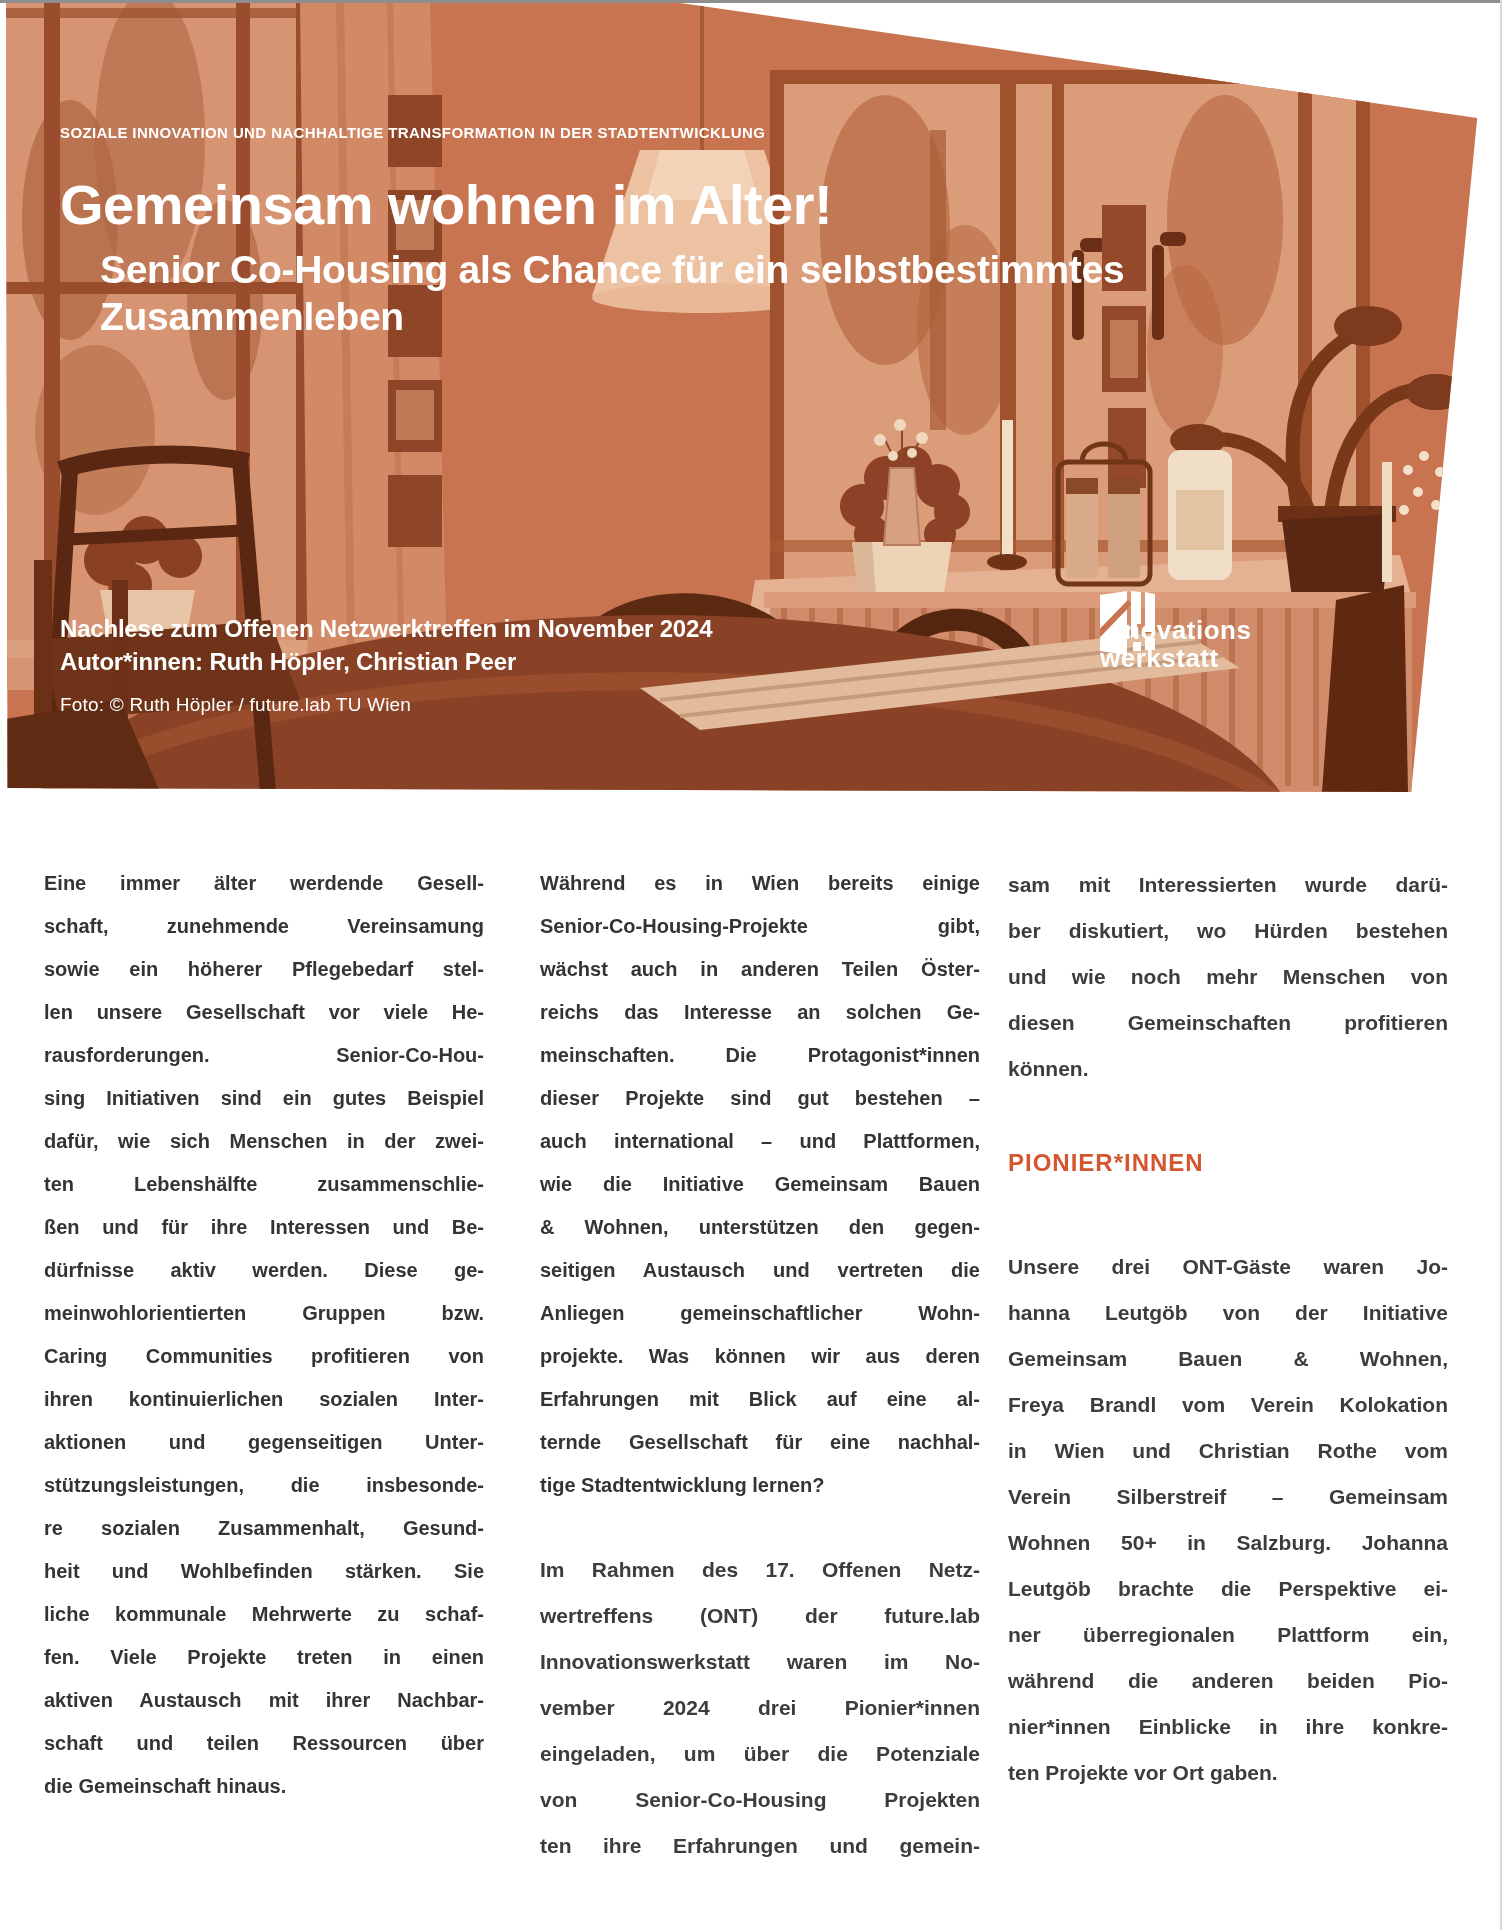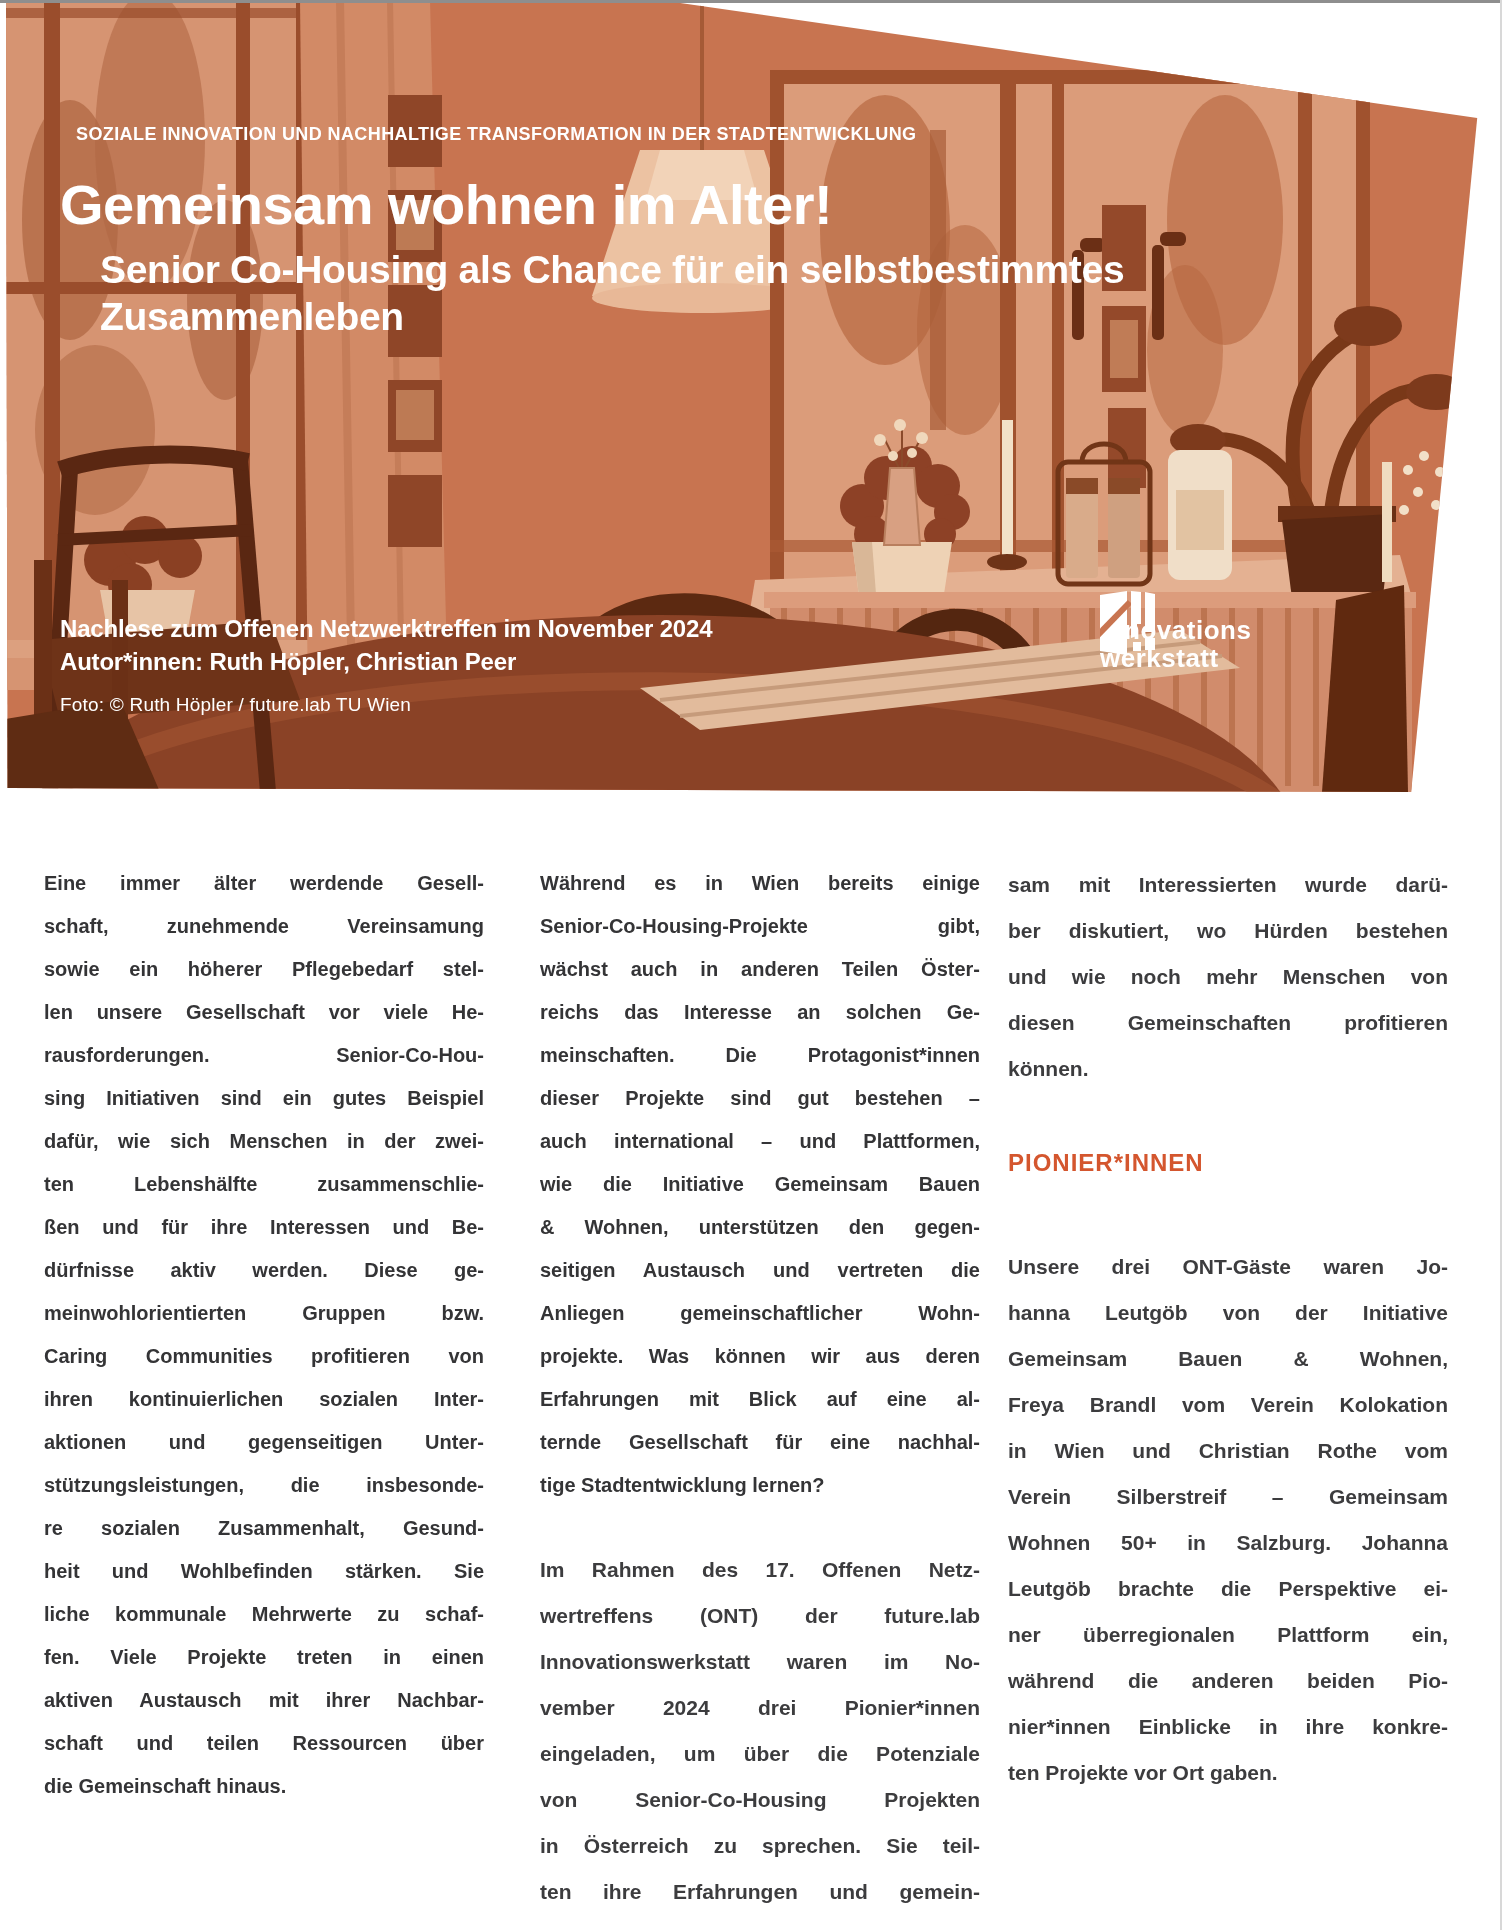--- a/index.html
+++ b/index.html
@@ -6,21 +6,21 @@
   .page{position:relative;width:1502px;height:1930px;background:#ffffff;overflow:hidden;
         font-family:"Liberation Sans","DejaVu Sans",sans-serif;}
   .top-edge{position:absolute;top:0;left:0;width:1502px;height:3px;background:#8e8e8e;z-index:9;}
   .right-edge{position:absolute;top:0;right:0;width:2px;height:1930px;background:#d8d8d8;z-index:9;}
 
   
   .hero{position:absolute;top:0;left:0;width:1502px;height:792px;
         clip-path:polygon(0.4% 0.3%, 43.9% 0%, 98.35% 14.9%, 93.95% 100%, 0.5% 99.5%);}
   .hero svg{position:absolute;top:0;left:0;}
   .hero-text{position:absolute;color:#ffffff;z-index:3;}
-  .kicker{left:76px;top:124px;font-size:18px;font-weight:700;letter-spacing:0.4px;}
+  .kicker{left:60px;top:124px;font-size:15px;font-weight:700;letter-spacing:0.4px;}
   .title{left:60px;top:172px;font-size:56px;font-weight:700;letter-spacing:-0.5px;}
   .subtitle{left:60px;top:246px;font-size:39px;font-weight:700;line-height:47px;letter-spacing:-0.3px;margin-left:40px;}
   .meta{left:60px;top:612px;font-size:24px;font-weight:700;line-height:33px;letter-spacing:-0.2px;}
   .credit{left:60px;top:694px;font-size:19px;font-weight:400;letter-spacing:0.2px;}
 
   .logo{position:absolute;left:1100px;top:590px;width:272px;text-align:left;z-index:3;}
   .logo-icon{display:inline-block;margin-right:0px;}
   .logo-word{color:#ffffff;font-size:26px;font-weight:700;line-height:28px;letter-spacing:0.5px;
              padding-right:17px;margin-top:8px;}
 
@@ -308,21 +308,20 @@
         <div class="line">ternde Gesellschaft für eine nachhal-</div>
         <div class="line last">tige Stadtentwicklung lernen?</div>
       </div>
       <div class="para reg" style="margin-top: 40px;">
         <div class="line">Im Rahmen des 17. Offenen Netz-</div>
         <div class="line">wertreffens (ONT) der future.lab</div>
         <div class="line">Innovationswerkstatt waren im No-</div>
         <div class="line">vember 2024 drei Pionier*innen</div>
         <div class="line">eingeladen, um über die Potenziale</div>
         <div class="line">von Senior-Co-Housing Projekten</div>
-        <div class="line">in Österreich zu sprechen. Sie teil-</div>
         <div class="line">ten ihre Erfahrungen und gemein-</div>
       </div>
     </div>
   <div class="col col-3">
       <div class="para reg">
         <div class="line">sam mit Interessierten wurde darü-</div>
         <div class="line">ber diskutiert, wo Hürden bestehen</div>
         <div class="line">und wie noch mehr Menschen von</div>
         <div class="line">diesen Gemeinschaften profitieren</div>
         <div class="line last">können.</div>

